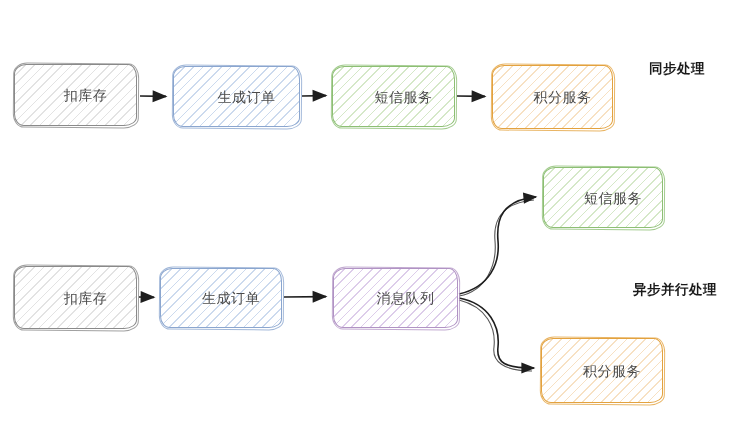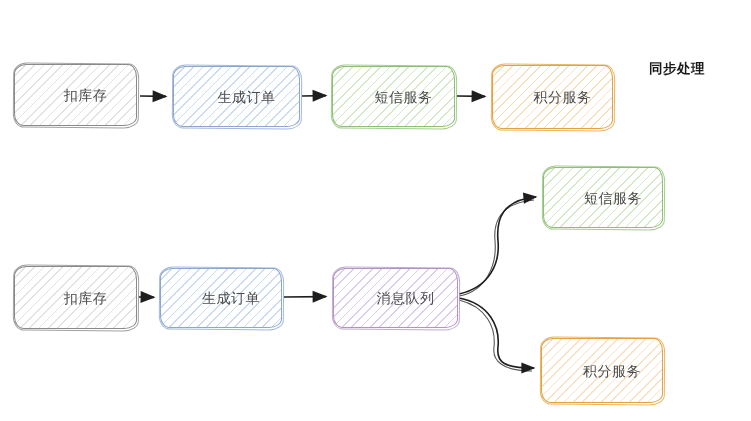--- a/index.html
+++ b/index.html
@@ -120,14 +120,15 @@
   </div>
 
   <div class="node" style="left: 543px; top: 167px; width: 120px; height: 61px; --bc: #8dbf74; --hatch: #d5e8c8;">
     <span class="node-label" style="color: rgb(74, 74, 74);">短信服务</span>
   </div>
 
   <div class="node" style="left: 541px; top: 338px; width: 122px; height: 65px; --bc: #e3a23f; --hatch: #f7e1c3;">
     <span class="node-label" style="color: rgb(74, 74, 74);">积分服务</span>
   </div>
 
+  <div class="flow-title" style="left: 615px; top: 281px; width: 120px; color: rgb(26, 26, 26);">异步并行处理</div>
 
 </div>
 
 </body></html>

